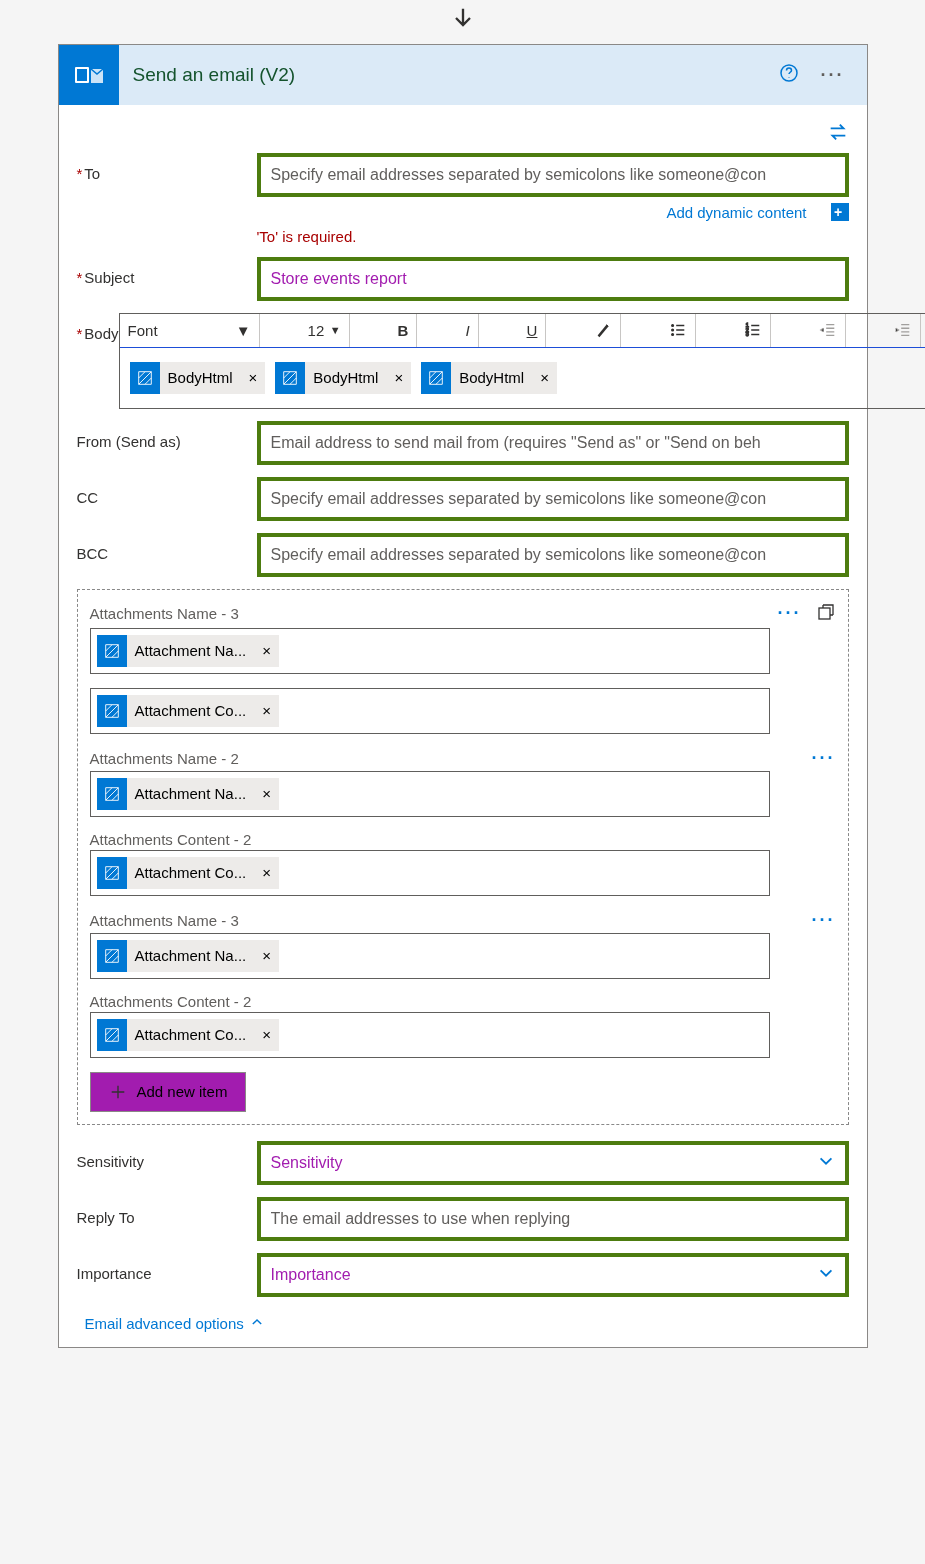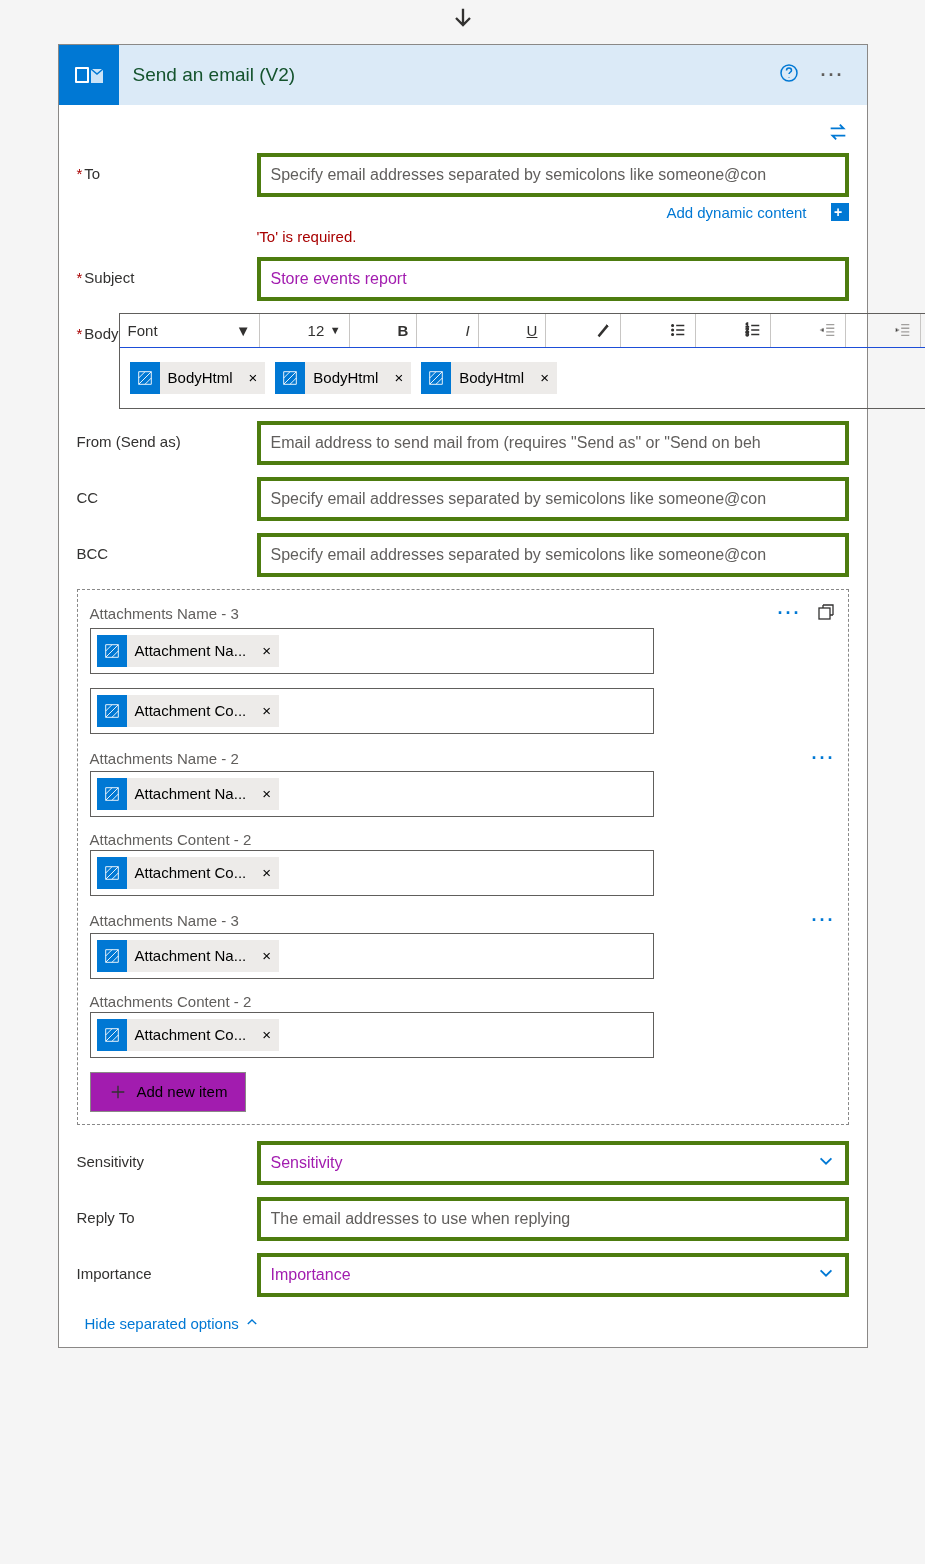--- a/index.html
+++ b/index.html
@@ -42,21 +42,21 @@
   .token-icon svg { width: 18px; height: 18px; fill: #fff; }
   .token-label { padding: 0 8px; }
   .token-x { padding: 0 8px; cursor: pointer; font-size: 15px; }
   .attachments-section { border: 1px dashed #888; padding: 12px; margin-bottom: 16px; }
   .att-row { margin-bottom: 14px; }
   .att-head { display: flex; align-items: center; justify-content: space-between; margin-bottom: 2px; }
   .att-label { font-size: 15px; color: #605e5c; }
   .att-actions { display: flex; gap: 14px; align-items: center; }
   .att-dots { color: #0078d4; letter-spacing: 2px; font-size: 18px; font-weight: bold; cursor: pointer; }
   .popout-icon svg { width: 20px; height: 20px; }
-  .att-input { border: 1px solid #605e5c; padding: 6px; width: 564px; }
+  .att-input { border: 1px solid #605e5c; padding: 6px; width: 680px; }
   .add-item-btn { border: 1px solid #8a8886; background: #a21caf; height: 40px; padding: 0 18px; display: inline-flex; align-items: center; gap: 10px; font-size: 15px; cursor: pointer; }
   .select-input { display: flex; align-items: center; justify-content: space-between; cursor: pointer; }
   .select-input .chev { color: #0078d4; }
   .hide-adv { color: #0078d4; font-size: 15px; cursor: pointer; display: inline-flex; align-items: center; gap: 6px; margin-top: 6px; margin-left: 8px; }
   .chev-up svg { width: 14px; height: 14px; }
 </style>
 </head>
 <body>
 
 <div class="arrow-down">
@@ -376,19 +376,19 @@
         <div class="select-input">
           <span>Importance</span>
           <span class="chev"><svg width="18" height="18" viewBox="0 0 20 20" fill="none" stroke="#0078d4" stroke-width="2">
                 <path d="M4 7l6 6 6-6"></path>
               </svg></span>
         </div>
       </div>
     </div>
 
     <div class="hide-adv">
-      <span>Hide separated options</span>
+      <span>Email advanced options</span>
       <span class="chev-up"><svg viewBox="0 0 20 20" fill="none" stroke="#0078d4" stroke-width="2">
             <path d="M4 13l6-6 6 6"></path>
           </svg></span>
     </div>
   </div>
 </div>
 
 </body></html>

